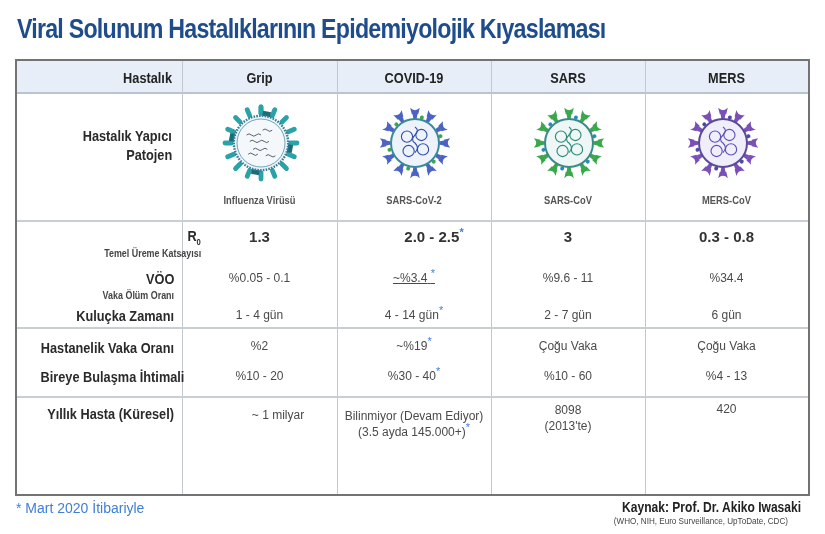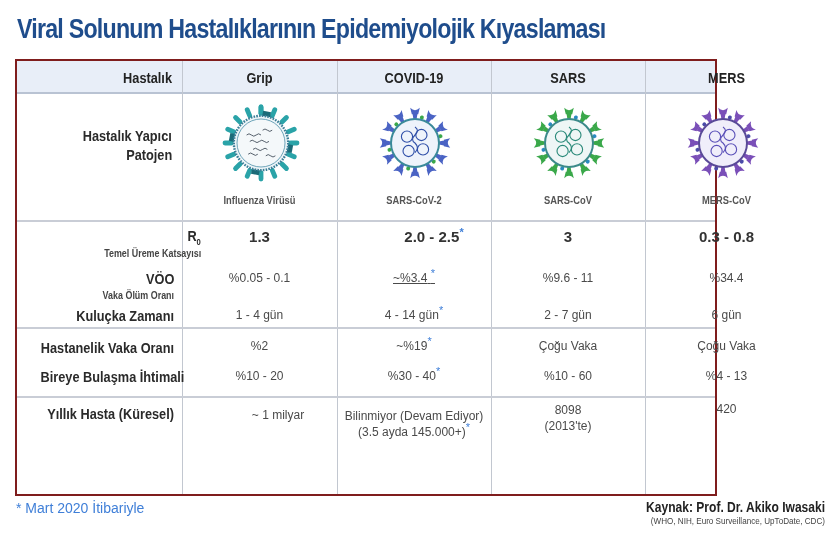--- a/index.html
+++ b/index.html
@@ -8,22 +8,22 @@
 
   .title {
     position: absolute; left: 17px; top: 14px;
     font-family: "Liberation Sans", sans-serif;
     font-weight: bold; font-size: 27px; color: #1f4d8c;
     letter-spacing: -0.9px; transform: scaleX(0.86); transform-origin: left top;
     white-space: nowrap;
   }
 
   .table {
-    position: absolute; left: 15px; top: 59px; width: 702px; height: 437px;
-    border: 2px solid #7f1d1d; border-top-width: 2px;
+    position: absolute; left: 15px; top: 59px; width: 795px; height: 437px;
+    border: 2px solid #737373; border-top-width: 2px;
   }
   .hdr-bg {
     position: absolute; left: 0; top: 0; right: 0; height: 33px;
     background: #e8eef8; border-bottom: 2px solid #b9c3d3;
   }
   .vline { position: absolute; top: 0; bottom: 0; width: 1px; background: #c2c7d0; }
   .hline { position: absolute; left: 0; right: 0; height: 2px; background: #c9cdd6; }
 
   .cell { position: absolute; text-align: center; white-space: nowrap; }
   .hcell {
@@ -43,21 +43,21 @@
   .virus-cap {
     position: absolute; font-size: 11px; color: #555; font-weight: bold;
     transform: scaleX(0.85); text-align: center; white-space: nowrap;
   }
   .virus { position: absolute; width: 80px; height: 80px; }
 
   .footnote {
     position: absolute; left: 16px; top: 500px; font-size: 14px; color: #3f7fd8;
   }
   .source {
-    position: absolute; right: 0; top: 499px; text-align: right; white-space: nowrap;
+    position: absolute; right: 24px; top: 499px; white-space: nowrap;
   }
   .source .main { font-weight: bold; font-size: 14px; color: #222; transform: scaleX(0.86); transform-origin: right center; display: block; }
   .source .sub { font-size: 9px; color: #444; transform: scaleX(0.9); transform-origin: right center; display: block; margin-top: 1px; }
   sub.r0 { font-size: 9px; }
 </style>
 </head>
 <body>
 
 <div class="title">Viral Solunum Hastalıklarının Epidemiyolojik Kıyaslaması</div>
 

